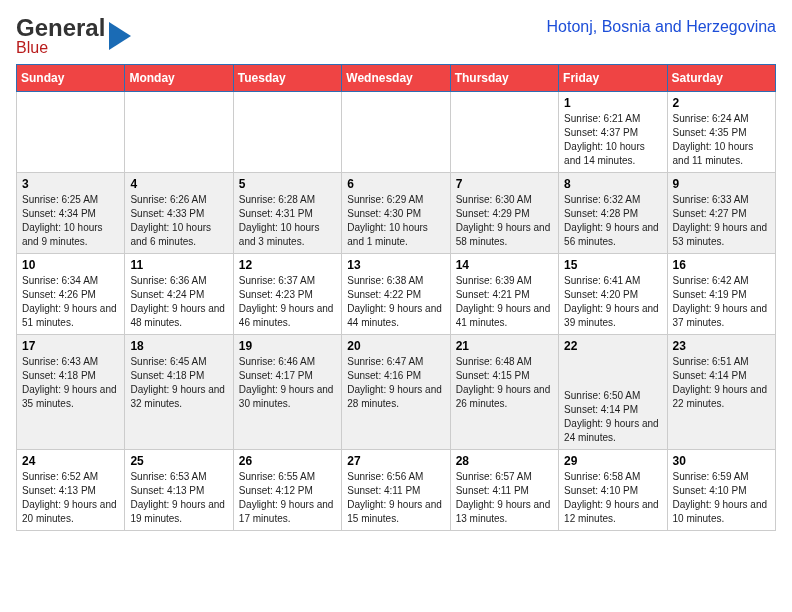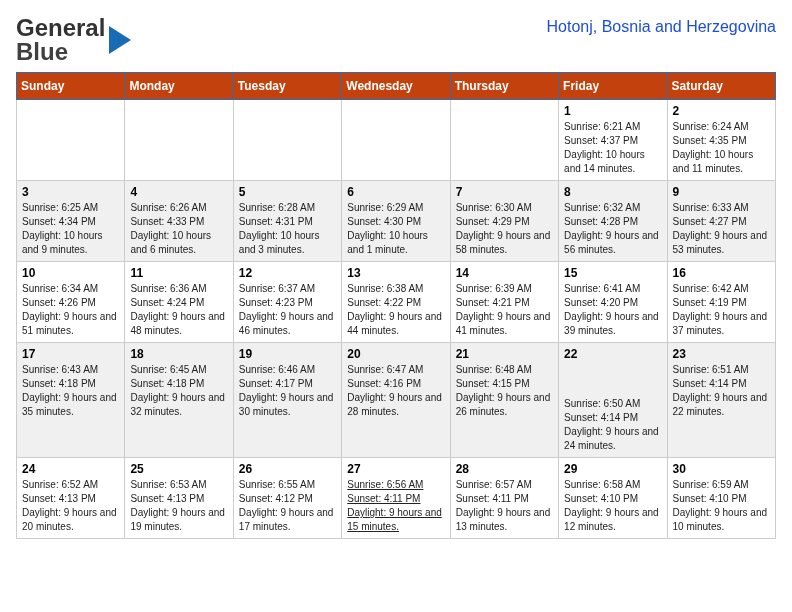--- a/index.html
+++ b/index.html
@@ -28,21 +28,21 @@
       font-size: 16px;
       color: #1d4ed8;
       margin-top: 2px;
     }
     .calendar {
       width: 100%;
       border-collapse: collapse;
       font-size: 11px;
     }
     .calendar th {
-      background: #c2410c;
+      background: #ef4444;
       color: #fff;
       padding: 6px 4px;
       text-align: left;
       font-size: 12px;
       font-weight: bold;
       border: 1px solid #2e6db4;
     }
     .calendar td {
       border: 1px solid #ccc;
       vertical-align: top;
@@ -83,23 +83,23 @@
       display: flex;
       flex-direction: column;
       line-height: 1;
     }
     .logo-general {
       font-size: 24px;
       font-weight: bold;
       color: #333;
     }
     .logo-blue {
-      font-size: 24px;
-      font-weight: bold;
-      color: #404040;
+      font-size: 16px;
+      font-weight: normal;
+      color: #b91c1c;
     }
   </style>
 </head>
 <body>
 
 <div class="header-area">
   <div class="logo-wrapper">
     <div class="logo-img">
       <span class="logo-general">General</span>
       <span class="logo-blue">Blue</span>
@@ -291,21 +291,21 @@
 Daylight: 9 hours and 19 minutes.</div>
         </td>
         <td>
           <span class="day-num">26</span>
           <div class="day-info" style="white-space: pre-line;">Sunrise: 6:55 AM
 Sunset: 4:12 PM
 Daylight: 9 hours and 17 minutes.</div>
         </td>
         <td>
           <span class="day-num">27</span>
-          <div class="day-info" style="white-space: pre-line; text-decoration: underline;">Sunrise: 6:56 AM
+          <div class="day-info" style="white-space: pre-line;">Sunrise: 6:56 AM
 Sunset: 4:11 PM
 Daylight: 9 hours and 15 minutes.</div>
         </td>
         <td>
           <span class="day-num">28</span>
           <div class="day-info" style="white-space: pre-line;">Sunrise: 6:57 AM
 Sunset: 4:11 PM
 Daylight: 9 hours and 13 minutes.</div>
         </td>
         <td>

